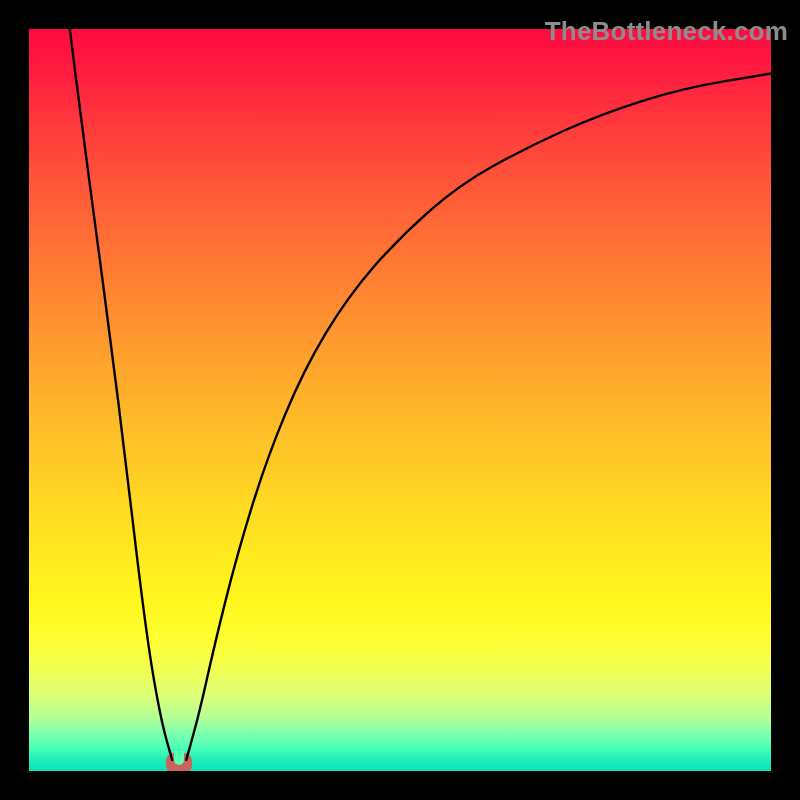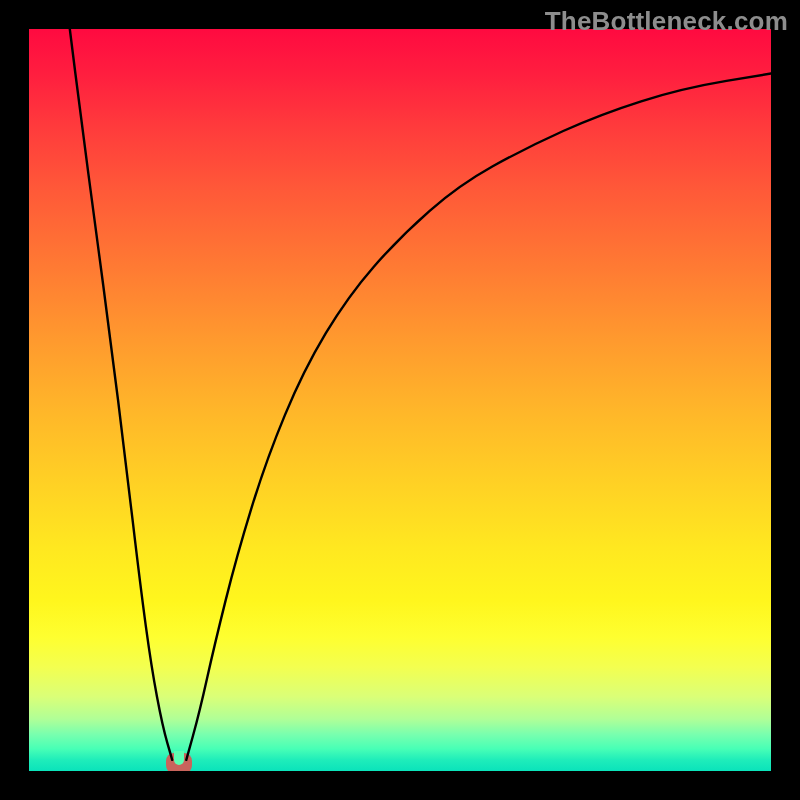--- a/index.html
+++ b/index.html
@@ -72,21 +72,21 @@
   }
   .curve {
     position: absolute;
     left: 0; top: 0;
     width: 742px;
     height: 742px;
     pointer-events: none;
   }
   .watermark {
     position: absolute;
-    top: 6px;
+    top: 16px;
     right: 12px;
     font-family: Arial, Helvetica, sans-serif;
     font-size: 26px;
     font-weight: 600;
     color: #8d8d8d;
     letter-spacing: 0.2px;
     user-select: none;
   }
 </style>
 </head>

